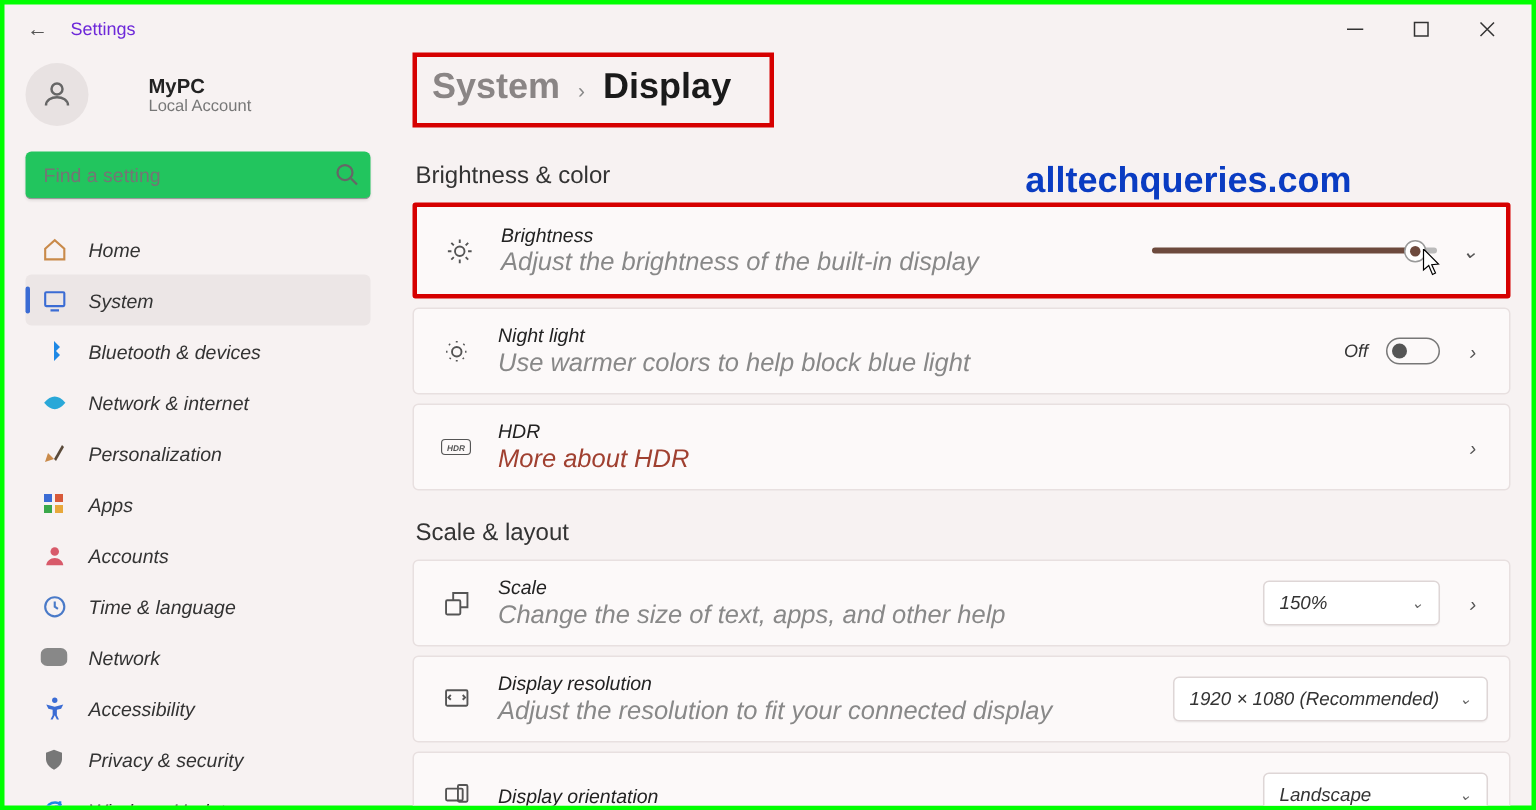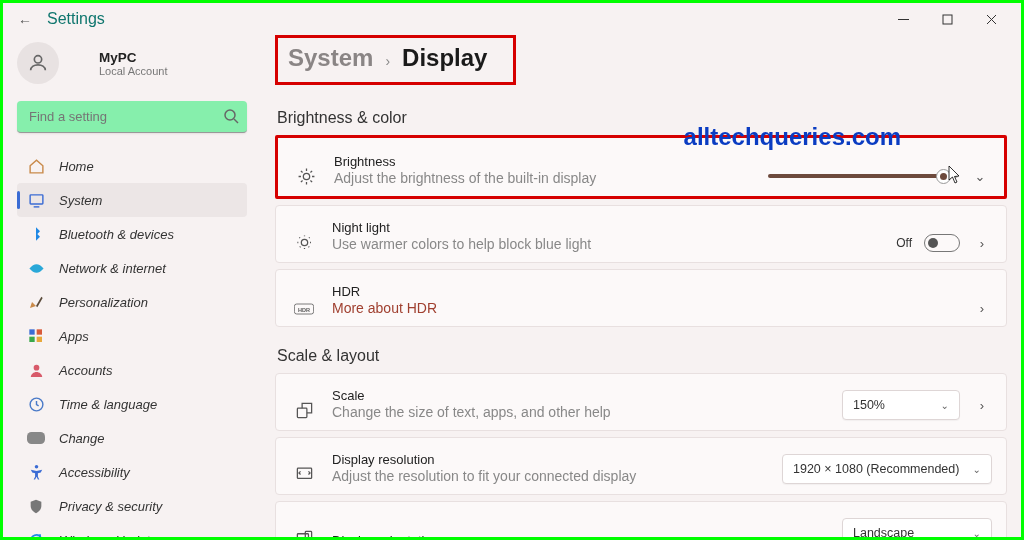--- a/index.html
+++ b/index.html
@@ -1,58 +1,58 @@
 <!DOCTYPE html>
 <html><head>
 <meta charset="utf-8">
 <style>
 * { box-sizing: border-box; margin: 0; padding: 0; font-family: 'Segoe UI', Tahoma, sans-serif; }
 body { width: 1024px; height: 540px; background: #f7f2f2; overflow: hidden; border: 3px solid #00ff00; position: relative; }
 
 .titlebar { height: 32px; display: flex; align-items: center; padding: 0 8px; }
 .titlebar .back { width: 28px; text-align: center; color: #555; font-size: 14px; cursor: pointer; }
-.titlebar .title { font-size: 16px; color: #0f766e; margin-left: 8px; }
+.titlebar .title { font-size: 12px; color: #6d28d9; margin-left: 8px; }
 .titlebar .win-controls { margin-left: auto; display: flex; }
 .titlebar .win-controls div { width: 44px; height: 28px; display: flex; align-items: center; justify-content: center; color: #333; cursor: pointer; }
 
 .main { display: flex; padding: 0 14px; }
 
 .sidebar { width: 230px; flex: none; }
 .user-block { display: flex; align-items: center; height: 56px; margin-bottom: 10px; gap: 30px; }
 .avatar { width: 42px; height: 42px; border-radius: 50%; background: #e8e2e2; display: flex; align-items: center; justify-content: center; margin-right: 10px; }
 .avatar svg { width: 22px; height: 22px; fill: none; stroke: #666; stroke-width: 1.8; }
 .user-name { font-size: 13.5px; font-weight: 600; color: #222; }
 .user-sub { font-size: 11px; color: #777; }
 
 .search { position: relative; margin-bottom: 16px; }
-.search input { width: 100%; height: 32px; border: none; background: #86efac; border-radius: 4px; padding: 0 30px 0 12px; font-size: 13px; color: #555; outline: none; box-shadow: 0 1px 2px rgba(0,0,0,0.08); border-bottom: 1px solid #999; }
+.search input { width: 100%; height: 32px; border: none; background: #22c55e; border-radius: 4px; padding: 0 30px 0 12px; font-size: 13px; color: #555; outline: none; box-shadow: 0 1px 2px rgba(0,0,0,0.08); border-bottom: 1px solid #999; }
 .search .search-ic { position: absolute; right: 8px; top: 7px; color: #666; }
 
 .nav { list-style: none; }
 .nav-item { display: flex; align-items: center; height: 34px; padding: 0 10px; border-radius: 4px; cursor: pointer; position: relative; }
 .nav-item.selected { background: #ece6e6; }
 .nav-item.selected::before { content: ""; position: absolute; left: 0; top: 8px; bottom: 8px; width: 3px; background: #3b6cd4; border-radius: 2px; }
 .nav-item .ic { width: 18px; height: 18px; margin-right: 14px; display: flex; align-items: center; justify-content: center; }
 .nav-item .lbl { font-size: 13px; color: #333; font-style: italic; }
 
 .content { flex: 1; padding-left: 28px; }
 .breadcrumb { display: inline-flex; align-items: baseline; border: 3px solid #d60000; padding: 6px 26px 10px 10px; margin-bottom: 18px; }
 .breadcrumb .bc1 { font-size: 24px; color: #8a8585; font-weight: 600; }
 .breadcrumb .sep { font-size: 14px; color: #888; margin: 0 12px; }
 .breadcrumb .bc2 { font-size: 24px; color: #1a1a1a; font-weight: 600; }
 
-.watermark { position: absolute; right: 120px; top: 120px; font-size: 24px; color: #0a3cc2; font-weight: 600; }
+.watermark { position: absolute; right: 120px; top: 104px; font-size: 24px; color: #0a3cc2; font-weight: 600; }
 
 .section-label { font-size: 16px; color: #333; font-weight: 500; margin: 6px 0 8px 2px; }
 
-.card { background: #fcf9f9; border: 1px solid #e8e0e0; border-radius: 4px; margin-bottom: 6px; display: flex; align-items: flex-end; padding: 10px 14px 10px 18px; min-height: 58px; box-shadow: 0 0 0 rgba(0,0,0,0); position: relative; }
+.card { background: #fcf9f9; border: 1px solid #e8e0e0; border-radius: 4px; margin-bottom: 6px; display: flex; align-items: center; padding: 10px 14px 10px 18px; min-height: 58px; box-shadow: 0 0 0 rgba(0,0,0,0); position: relative; font-style: italic; }
 .card .card-ic { width: 20px; margin-right: 18px; color: #555; display:flex; align-items:center; justify-content:center; }
 .card .txt { flex: none; }
 .card .ttl { font-size: 13px; color: #222; }
-.card .sub { font-size: 14px; color: #888; margin-top: 1px; }
+.card .sub { font-size: 17px; color: #888; margin-top: 1px; }
 .card .sub.link { color: #a04030; }
 .card .spacer { flex: 1; }
 .card .action { display: flex; align-items: center; gap: 12px; }
 .card .chev { width: 20px; color: #555; text-align: center; font-size: 13px; }
 
 .highlight-box { border: 3px solid #d60000; border-radius: 2px; padding: 0; margin-bottom: 6px; }
 .highlight-box .card { border: none; border-radius: 1px; margin-bottom: 0; }
 
 
 .slider { width: 190px; height: 20px; position: relative; display: flex; align-items: center; }
@@ -190,21 +190,21 @@
             </svg>
           </span>
         <span class="lbl">Time &amp; language</span>
       </li>
       <li class="nav-item">
         <span class="ic">
             <svg width="19" height="14" viewBox="0 0 24 16" fill="#888">
               <path d="M6 0h12a6 6 0 016 6v4a6 6 0 01-6 6H6a6 6 0 01-6-6V6a6 6 0 016-6z"></path>
             </svg>
           </span>
-        <span class="lbl">Change</span>
+        <span class="lbl">Network</span>
       </li>
       <li class="nav-item">
         <span class="ic">
             <svg width="17" height="17" viewBox="0 0 24 24" fill="#3b6cd4">
               <circle cx="12" cy="4" r="2.5"></circle>
               <path d="M4 8l8 2 8-2-2 4-4 1v5l2 4h-2l-2-4-2 4H8l2-4v-5l-4-1z"></path>
             </svg>
           </span>
         <span class="lbl">Accessibility</span>
       </li>

